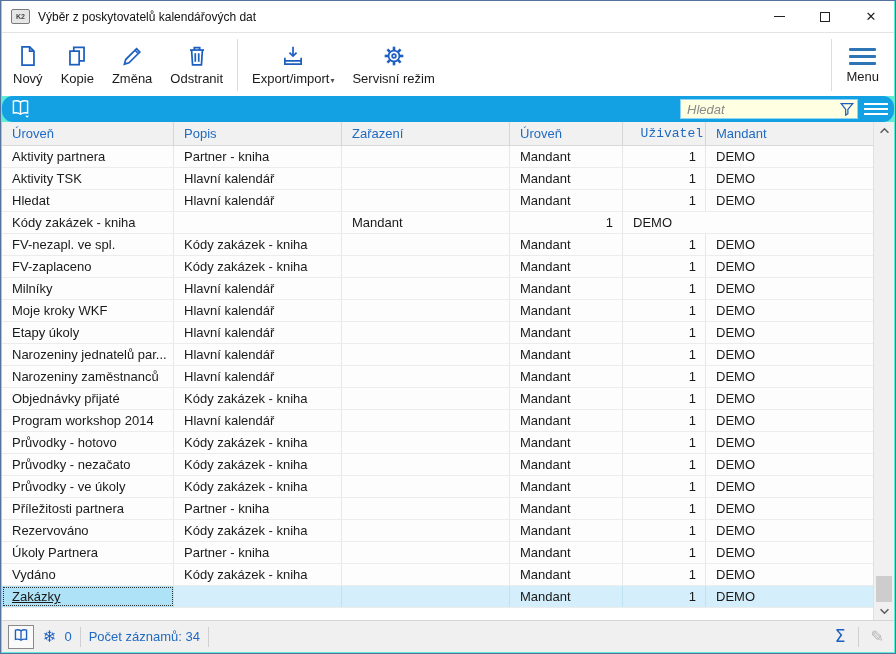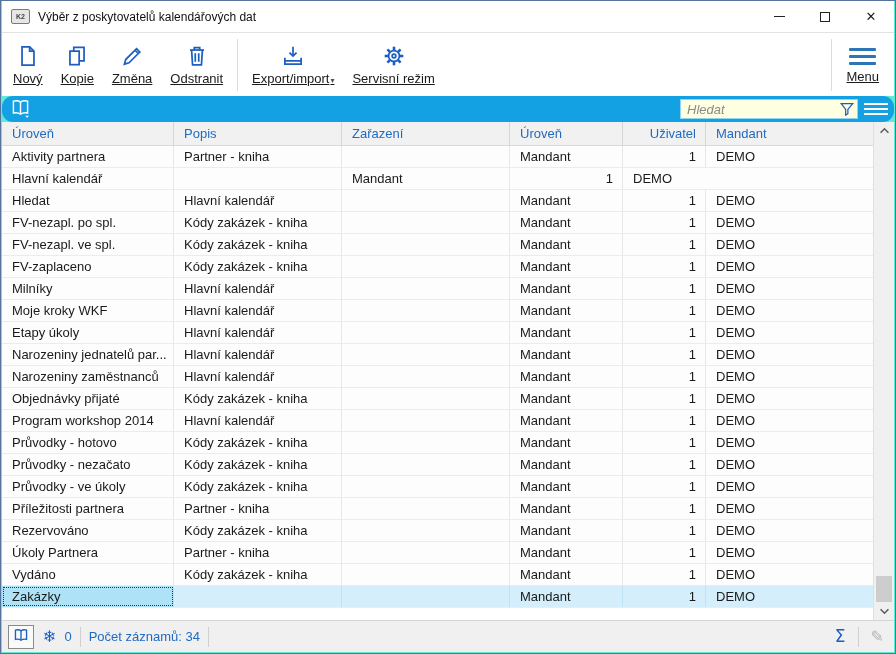--- a/index.html
+++ b/index.html
@@ -12,21 +12,21 @@
   .win-controls{margin-left:auto;display:flex;height:100%;}
   .win-btn{width:46px;height:100%;display:flex;align-items:center;justify-content:center;color:#222;}
   .glyph-min{width:11px;height:1px;background:#222;}
   .glyph-max{width:10px;height:10px;border:1px solid #222;box-sizing:border-box;}
   .glyph-close{font-size:13px;line-height:1;font-family:"DejaVu Sans",sans-serif;}
 
   
   .toolbar{position:absolute;left:1px;right:1px;top:32px;height:63px;background:#fff;display:flex;align-items:center;padding:0 2px;box-sizing:border-box;}
   .tb-btn{display:flex;flex-direction:column;align-items:center;justify-content:center;padding:3px 9px;gap:3px;background:transparent;border:0;}
   .tb-btn svg{display:block;}
-  .tb-label{font-size:13px;color:#1a1a1a;white-space:nowrap;line-height:1.1;text-decoration:underline;}
+  .tb-label{font-size:13px;color:#1a1a1a;white-space:nowrap;line-height:1.1;}
   .dd-arrow{font-size:8px;color:#555;margin-left:1px;}
   .vsep{width:1px;height:52px;background:#dcdcdc;margin:0 5px;}
   .toolbar-spacer{flex:1;}
   .menu-btn{margin-right:4px;}
   .hamb-blue{display:flex;flex-direction:column;gap:4px;padding:3px 0 2px;}
   .hamb-blue i{display:block;width:27px;height:3px;background:#2e75b6;border-radius:1px;}
 
   
   .band{position:absolute;left:1px;right:1px;top:95px;height:26px;background:#14a1e4;display:flex;align-items:center;border-radius:11px;}
   .band-book{margin-left:7px;}
@@ -37,29 +37,29 @@
   .funnel{position:absolute;right:3px;top:2px;}
   .hamb-white{display:flex;flex-direction:column;gap:3px;margin-right:5px;padding:2px 1px;}
   .hamb-white i{display:block;width:24px;height:2px;background:#fff;}
 
   
   .content{position:absolute;left:1px;right:1px;top:121px;bottom:33px;display:flex;background:#fff;}
   .grid{flex:1;overflow:hidden;}
   .row{display:grid;grid-template-columns:172px 168px 168px 113px 83px 1fr;}
   .hdr{height:24px;background:#f1f1f1;border-bottom:1px solid #d9d9d9;box-sizing:border-box;}
   .hcell{font-size:13px;color:#1f6ac2;display:flex;align-items:center;padding:0 4px 0 10px;border-right:1px solid #d6d6d6;box-sizing:border-box;overflow:hidden;white-space:nowrap;}
-  .hcell.num{justify-content:flex-end;padding-right:9px;}
+  .hcell.num{justify-content:flex-end;padding-right:2px;font-family:Liberation Mono, monospace;}
   .hcell:last-child{border-right:0;}
   .trow{height:22px;border-bottom:1px solid #ececec;box-sizing:border-box;background:#fdfdfd;}
   .cell{font-size:13px;color:#1a1a1a;display:flex;align-items:center;padding:0 4px 0 10px;border-right:1px solid #e7e7e7;box-sizing:border-box;overflow:hidden;white-space:nowrap;}
   .cell.num{justify-content:flex-end;padding-right:9px;}
   .cell:last-child{border-right:0;}
   .trow.selected{background:#d4eefb;}
   .trow.selected .cell{border-right-color:#bfe2f2;}
-  .trow.selected .cell:first-child{background:#aee2f6;outline:1px dotted #333;outline-offset:-2px;}
+  .trow.selected .cell:first-child{background:#aee2f6;outline:1px dotted #333;outline-offset:-2px;text-decoration:underline;}
 
   
   .scrollbar{position:relative;width:21px;background:#f0f0f0;border-left:1px solid #e0e0e0;box-sizing:border-box;}
   .sb-arrow{position:absolute;left:0;right:0;height:17px;display:flex;align-items:center;justify-content:center;}
   .sb-up{top:0;} .sb-down{bottom:0;}
   .sb-thumb{position:absolute;left:2px;right:2px;bottom:18px;height:26px;background:#cdcdcd;}
 
   
   .statusbar{position:absolute;left:1px;right:1px;bottom:1px;height:32px;background:#f0f0f0;border-top:1px solid #d5d5d5;box-sizing:border-box;display:flex;align-items:center;padding:0 6px;}
   .st-bookbtn{width:26px;height:24px;border:1px solid #8a8a8a;background:#fafafa;display:flex;align-items:center;justify-content:center;box-sizing:border-box;}
@@ -215,36 +215,36 @@
       <div id="table-body">
           <div class="row trow">
     <div class="cell">Aktivity partnera</div>
     <div class="cell">Partner - kniha</div>
     <div class="cell"></div>
     <div class="cell">Mandant</div>
     <div class="cell num">1</div>
     <div class="cell">DEMO</div>
   </div>
           <div class="row trow">
+    <div class="cell">Aktivity TSK</div>
     <div class="cell">Hlavní kalendář</div>
     <div class="cell"></div>
     <div class="cell">Mandant</div>
     <div class="cell num">1</div>
     <div class="cell">DEMO</div>
   </div>
           <div class="row trow">
     <div class="cell">Hledat</div>
     <div class="cell">Hlavní kalendář</div>
     <div class="cell"></div>
     <div class="cell">Mandant</div>
     <div class="cell num">1</div>
     <div class="cell">DEMO</div>
   </div>
           <div class="row trow">
-    <div class="cell">FV-nezapl. po spl.</div>
     <div class="cell">Kódy zakázek - kniha</div>
     <div class="cell"></div>
     <div class="cell">Mandant</div>
     <div class="cell num">1</div>
     <div class="cell">DEMO</div>
   </div>
           <div class="row trow">
     <div class="cell">FV-nezapl. ve spl.</div>
     <div class="cell">Kódy zakázek - kniha</div>
     <div class="cell"></div>

